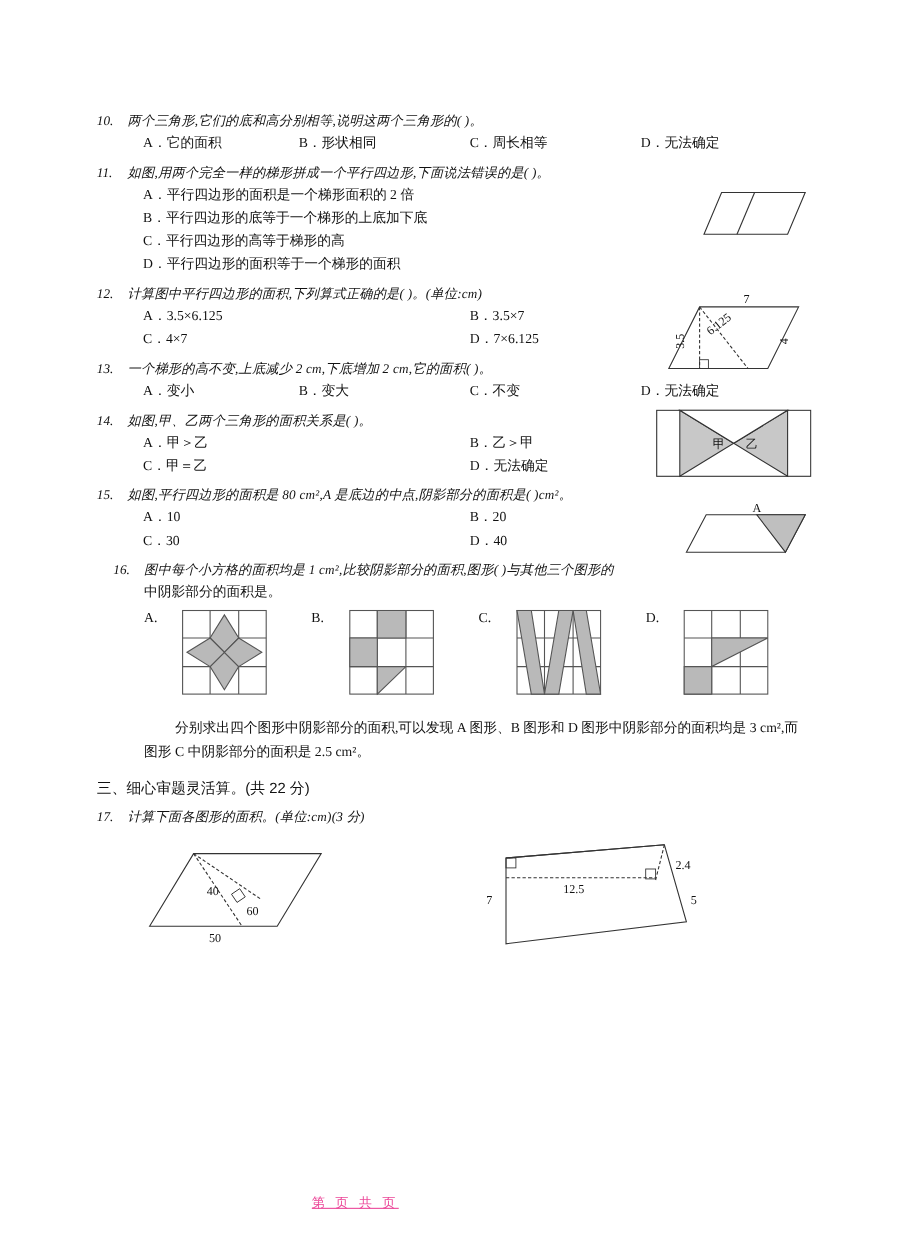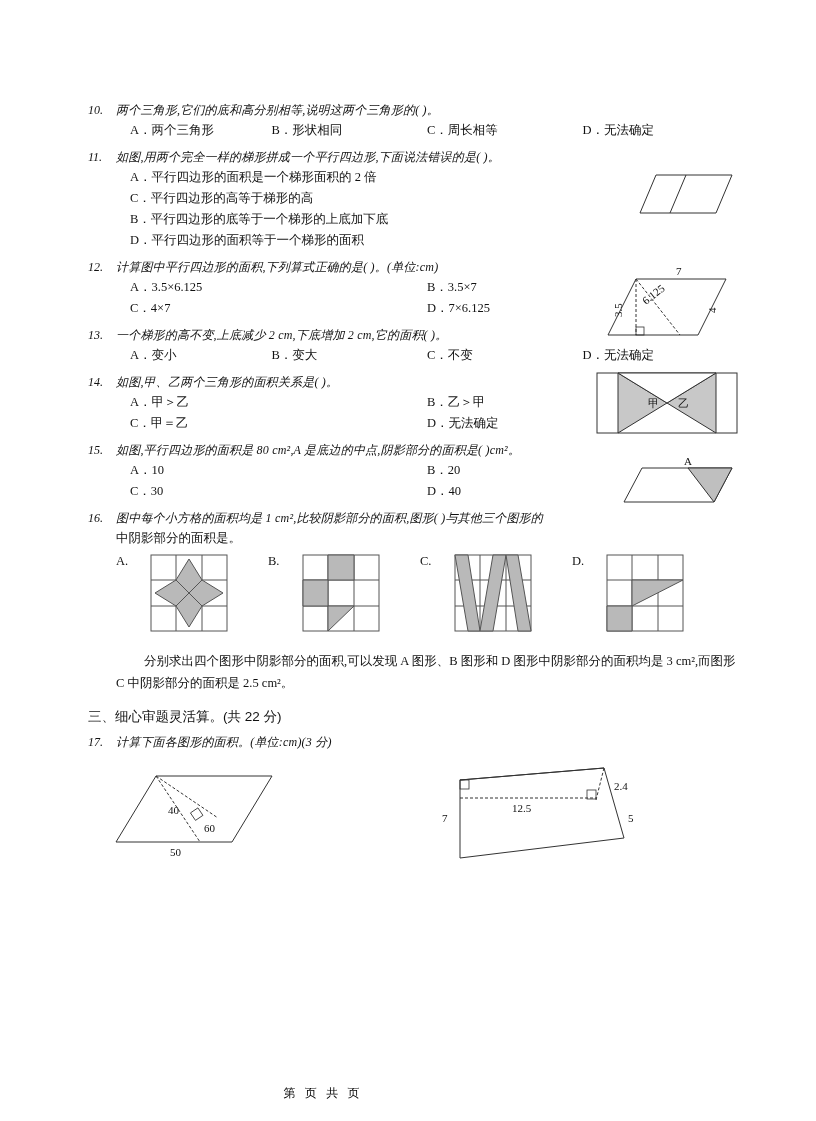--- a/index.html
+++ b/index.html
@@ -77,59 +77,60 @@
     font-family: "Liberation Sans", sans-serif;
   }
   .footer {
     position: absolute;
     left: 0;
     top: 1085px;
     width: 646px;
     text-align: center;
     font-size: 12px;
     font-family: "Liberation Sans", sans-serif;
-    color: #000000;
+    color: #ec4899;
     letter-spacing: 3px;
+    text-decoration: underline;
   }
   svg text {
     font-family: "Liberation Serif", serif;
     font-size: 11px;
     fill: #111;
   }
 </style>
 </head>
 <body>
 
 <div class="page">
   <div class="content">
 
     <div class="q">
       <div class="qhead">
         <div class="qnum">10.</div>
         <div class="qtext">两个三角形,它们的底和高分别相等,说明这两个三角形的(        )。</div>
       </div>
       <div class="opts">
         <div class="opt-row o4">
-          <div class="indent">A．两个三角形</div>
+          <div class="indent">A．它的面积</div>
           <div>B．形状相同</div>
           <div>C．周长相等</div>
           <div>D．无法确定</div>
         </div>
       </div>
     </div>
 
     <div class="q" style="margin-top:6px;">
       <div class="qhead">
         <div class="qnum">11.</div>
         <div class="qtext">如图,用两个完全一样的梯形拼成一个平行四边形,下面说法错误的是(        )。</div>
       </div>
       <div class="opts opt-stack">
         <div>A．平行四边形的面积是一个梯形面积的 2 倍</div>
+        <div>B．平行四边形的底等于一个梯形的上底加下底</div>
         <div>C．平行四边形的高等于梯形的高</div>
-        <div>B．平行四边形的底等于一个梯形的上底加下底</div>
         <div>D．平行四边形的面积等于一个梯形的面积</div>
       </div>
       <div class="fig" style="left:540px; top:22px;">
         <svg width="110" height="50" viewBox="0 0 110 50">
           <polygon points="12,44 28,6 104,6 88,44" fill="#ffffff" stroke="#333" stroke-width="1"></polygon>
           <line x1="58" y1="6" x2="42" y2="44" stroke="#333" stroke-width="1"></line>
         </svg>
       </div>
     </div>
 
@@ -221,21 +222,21 @@
       </div>
       <div class="fig" style="left:530px; top:14px;">
         <svg width="120" height="54" viewBox="0 0 120 54">
           <polygon points="6,48 24,14 114,14 96,48" fill="#ffffff" stroke="#333" stroke-width="1"></polygon>
           <polygon points="96,48 114,14 70,14" fill="#bfbfbf" stroke="#333" stroke-width="1"></polygon>
           <text x="66" y="11">A</text>
         </svg>
       </div>
     </div>
 
-    <div class="q" style="margin-top:6px;">
+    <div class="q" style="margin-top:6px;margin-left:15px;">
       <div class="qhead">
         <div class="qnum">16.</div>
         <div class="qtext">图中每个小方格的面积均是 1 cm²,比较阴影部分的面积,图形(        )与其他三个图形的</div>
       </div>
       <div class="opts" style="padding-left:0;">
         <div>中阴影部分的面积是。</div>
       </div>
 
       <div style="position:relative; height:90px; margin-top:6px; margin-left:28px;">
         <div style="position:absolute; left:0; top:0; font-size:12.5px;">A.</div>
@@ -299,21 +300,21 @@
     </div>
 
     <div class="section-title">三、细心审题灵活算。(共 22 分)</div>
 
     <div class="q">
       <div class="qhead">
         <div class="qnum">17.</div>
         <div class="qtext">计算下面各图形的面积。(单位:cm)(3 分)</div>
       </div>
       <div style="position:relative; height:110px;">
-        <div class="fig" style="left:24px; top:4px;">
+        <div class="fig" style="left:44px; top:4px;">
           <svg width="200" height="105" viewBox="0 0 200 105">
             <polygon points="4,86 44,20 160,20 120,86" fill="#ffffff" stroke="#333" stroke-width="1"></polygon>
             <line x1="44" y1="20" x2="88" y2="86" stroke="#333" stroke-width="1" stroke-dasharray="3,2"></line>
             <line x1="44" y1="20" x2="106" y2="62" stroke="#333" stroke-width="1" stroke-dasharray="3,2"></line>
             <rect x="80" y="54" width="9" height="9" fill="none" stroke="#333" stroke-width="0.8" transform="rotate(-34 84 58)"></rect>
             <text x="56" y="58">40</text>
             <text x="92" y="76">60</text>
             <text x="58" y="100">50</text>
           </svg>
         </div>

